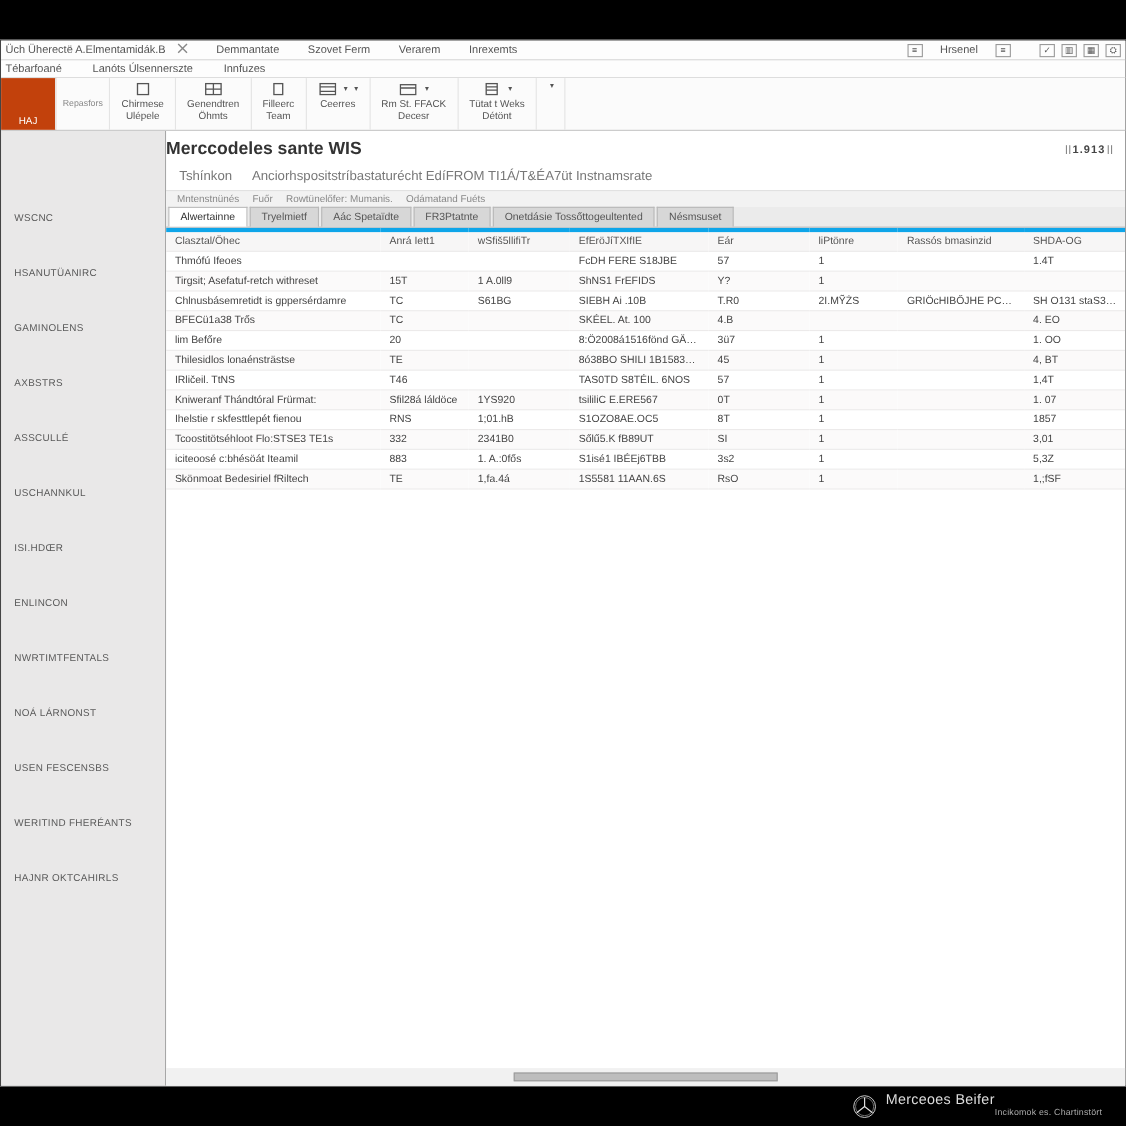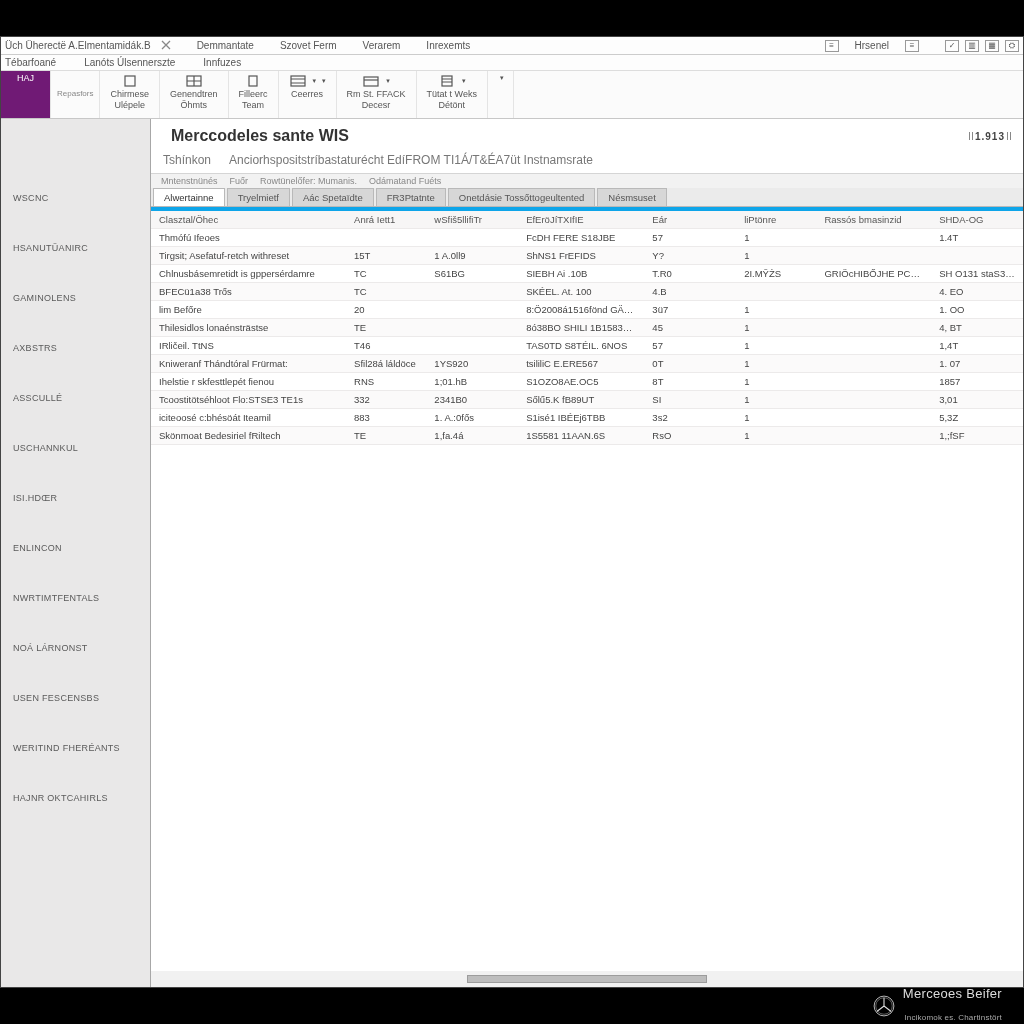--- a/index.html
+++ b/index.html
@@ -15,38 +15,38 @@
   .menu-strip .left-cluster { display:flex; gap:10px; align-items:center;}
   .menu-strip .right-cluster { margin-left:auto; display:flex; gap:6px; align-items:center;}
   .menu-strip .right-icon { width:14px; height:12px; border:1px solid #999; display:flex; align-items:center; justify-content:center; font-size:8px;}
   .x-icon svg { width:10px;height:10px; }
 
   .menu-second { display:flex; align-items:center; background:#fdfdfd; height:16px; font-size:10px; color:#555; gap:28px; padding-left:4px; border-bottom:1px solid #ddd;}
 
   
   .ribbon { display:flex; background:#fbfbfb; border-bottom:1px solid #c7c7c7; height:48px; }
   .ribbon-tab { display:flex; flex-direction:column; align-items:center; justify-content:flex-start; padding:3px 10px; font-size:9px; color:#555; border-right:1px solid #e4e4e4; min-width:50px; gap:2px;}
-  .ribbon-tab.active { background:#701a75; color:#fff; }
+  .ribbon-tab.active { background:#c2410c; color:#fff;justify-content:flex-end; }
   .ribbon-tab .rib-icon { width:18px; height:14px; display:flex; align-items:center; justify-content:center; }
   .ribbon-tab .rib-icon svg { width:16px; height:12px; stroke:#555; fill:none; stroke-width:1.2;}
   .ribbon-tab .lbl { line-height:9px; text-align:center; }
   .ribbon-tab .caret { font-size:7px; margin-left:2px;}
   .ribbon .split-row{display:flex; align-items:center; gap:4px;}
   .ribbon .tiny{font-size:8px;color:#888;}
   .ribbon-stack{display:flex;flex-direction:column;align-items:flex-start;padding:2px 6px;font-size:8.5px;color:#666;border-right:1px solid #e4e4e4;gap:2px;}
   .ribbon-stack .rib-icon{height:14px;}
 
   
   .workspace { flex:1; display:flex; background:#c9c9c9; overflow:hidden; }
 
   .sidebar { width:150px; background:#e9e8e8; border-right:1px solid #a7a7a7; padding:40px 6px 6px 12px; font-size:10px; color:#5a5a5a; text-transform:uppercase; letter-spacing:0.3px;}
   .sidebar .side-item { padding:6px 0; font-size:9px; cursor:default;margin-top:28px;}
 
   .main { flex:1; background:#fff; display:flex; flex-direction:column; position:relative;}
-  .main-title { padding:8px 12px 4px 20px; font-size:16px; color:#333; font-weight:600; display:flex; justify-content:space-between;}
+  .main-title { padding:8px 12px 4px 0; font-size:16px; color:#333; font-weight:600; display:flex; justify-content:space-between;}
   .mini-page-nav { font-size:10px; color:#444; display:flex; gap:2px; align-items:center; letter-spacing:1px;}
   .mini-page-nav .bar{width:1px;height:8px;background:#888;}
 
   .breadcrumb { display:flex; gap:18px; padding:4px 12px 6px 12px; font-size:12px; color:#777; border-bottom:1px solid #d5d5d5;}
   .sub-breadcrumb { display:flex; gap:12px; padding:2px 10px; font-size:9px; color:#888; background:#f2f2f2;}
   .tabs { display:flex; gap:2px; padding:0 2px; background:#ebebeb; border-bottom:1px solid #b9b9b9; font-size:9.5px;}
   .tab { padding:3px 10px; background:#d7d7d7; border:1px solid #b9b9b9; border-bottom:none; color:#555; }
   .tab.active { background:#fff; color:#333; }
 
   .table-wrap { flex:1; overflow:auto; }
@@ -56,21 +56,21 @@
   tbody tr:nth-child(even) td { background:#fbfafa; }
 
   col.c0{width:170px;} col.c1{width:70px;} col.c2{width:80px;} col.c3{width:110px;} col.c4{width:80px;} col.c5{width:70px;} col.c6{width:100px;} col.c7{width:80px;}
 
   .hscroll-fake { height:16px; background:#f1f1f1; display:flex; align-items:center; justify-content:center;}
   .hthumb{width:240px;height:8px;background:#bdbdbd;border:1px solid #9c9c9c;}
 
   
   .mb-logo { display:flex; align-items:center; gap:8px; color:#ddd; }
   .mb-star{ width:22px; height:22px; }
-  .mb-text{ display:flex; flex-direction:column; line-height:12px;text-align:right; }
+  .mb-text{ display:flex; flex-direction:row; line-height:12px;text-align:right; }
   .mb-text .brand{ font-size:13px; font-weight:500; letter-spacing:0.3px;}
   .mb-text .slogan{ font-size:8px; color:#aaa; letter-spacing:0.2px;margin-top:12px;}
 </style>
 </head>
 <body>
 
 <div class="letterbox-top"></div>
 
 <div class="app">
 

